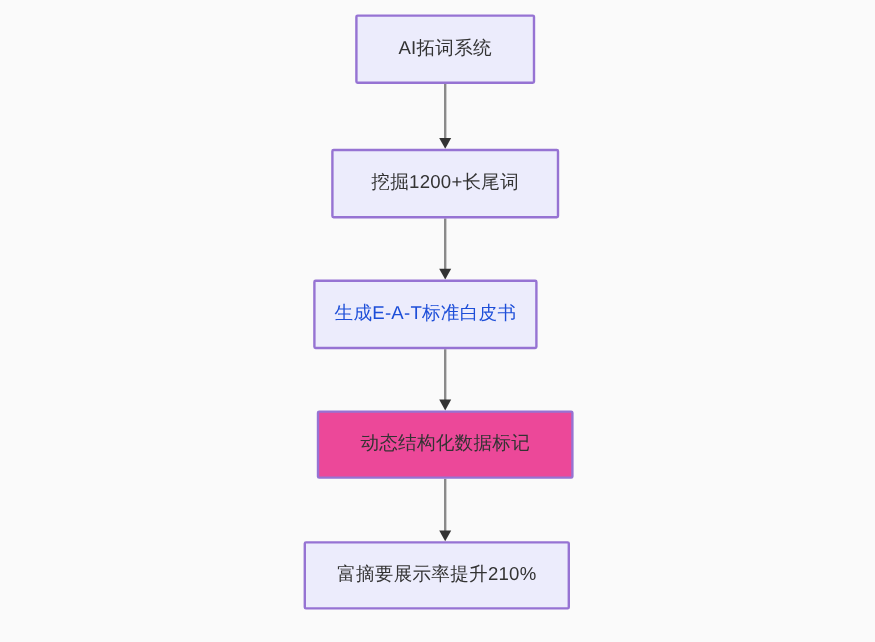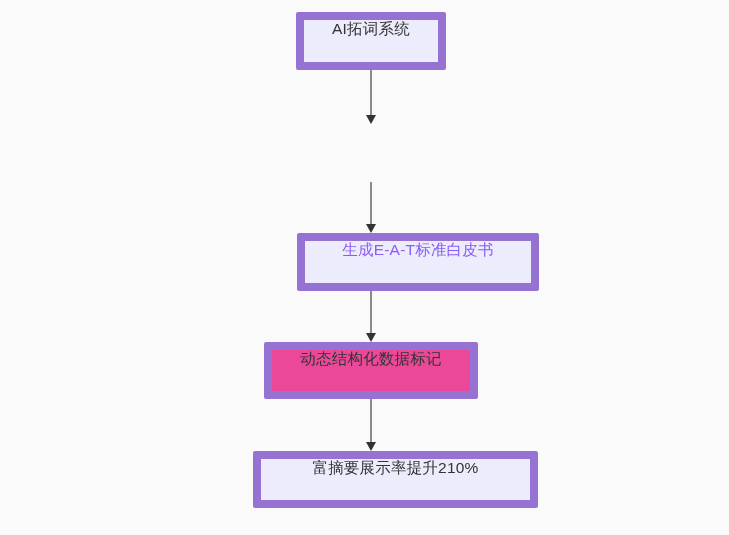--- a/index.html
+++ b/index.html
@@ -15,24 +15,24 @@
   }
   #flowchart {
     position: relative;
     width: 729px;
     height: 535px;
   }
   .node {
     position: absolute;
     box-sizing: border-box;
     background: #ececfc;
-    border: 8px solid #be185d;
+    border: 2px solid #be185d;
     border-radius: 2px;
     display: flex;
-    align-items: flex-start;
+    align-items: center;
     justify-content: center;
     color: #333333;
     font-size: 15.5px;
     line-height: 1.2;
     letter-spacing: 0.2px;
     white-space: nowrap;
   }
   .node-label {
     display: block;
   }
@@ -81,26 +81,29 @@
 
   <div class="connector" style="left: 363px; top: 399px; width: 16px; height: 52px;">
     <div class="connector-line" style="height: 44px; background: rgb(138, 138, 138);"></div>
     <div class="connector-head" style="border-top-color: rgb(51, 51, 51);"></div>
   </div>
 
   <div class="node" style="left: 296px; top: 12px; width: 150px; height: 58px; background: rgb(236, 236, 252); border-color: rgb(150, 115, 211); color: rgb(51, 51, 51);">
     <span class="node-label">AI拓词系统</span>
   </div>
 
+  <div class="node" style="left: 276px; top: 124px; width: 190px; height: 58px; background: rgb(236, 236, 252); border-color: rgb(150, 115, 211); color: rgb(51, 51, 51);">
+    <span class="node-label">挖掘1200+长尾词</span>
+  </div>
 
-  <div class="node" style="left: 261px; top: 233px; width: 242px; height: 58px; background: rgb(236, 236, 252); border-color: rgb(150, 115, 211); color: #8b5cf6; margin-left: 36px;">
+  <div class="node" style="left: 261px; top: 233px; width: 187px; height: 58px; background: rgb(236, 236, 252); border-color: rgb(150, 115, 211); color: #1d4ed8;">
     <span class="node-label">生成E-A-T标准白皮书</span>
   </div>
 
   <div class="node" style="left: 264px; top: 342px; width: 214px; height: 57px; background: #ec4899; border-color: rgb(150, 115, 211); color: rgb(51, 51, 51);">
     <span class="node-label">动态结构化数据标记</span>
   </div>
 
-  <div class="node" style="left: 253px; top: 451px; width: 285px; height: 57px; background: rgb(236, 236, 252); border-color: rgb(150, 115, 211); color: rgb(51, 51, 51);">
+  <div class="node" style="left: 253px; top: 451px; width: 222px; height: 57px; background: rgb(236, 236, 252); border-color: rgb(150, 115, 211); color: rgb(51, 51, 51);">
     <span class="node-label">富摘要展示率提升210%</span>
   </div>
 
 </div>
 
 </body></html>

